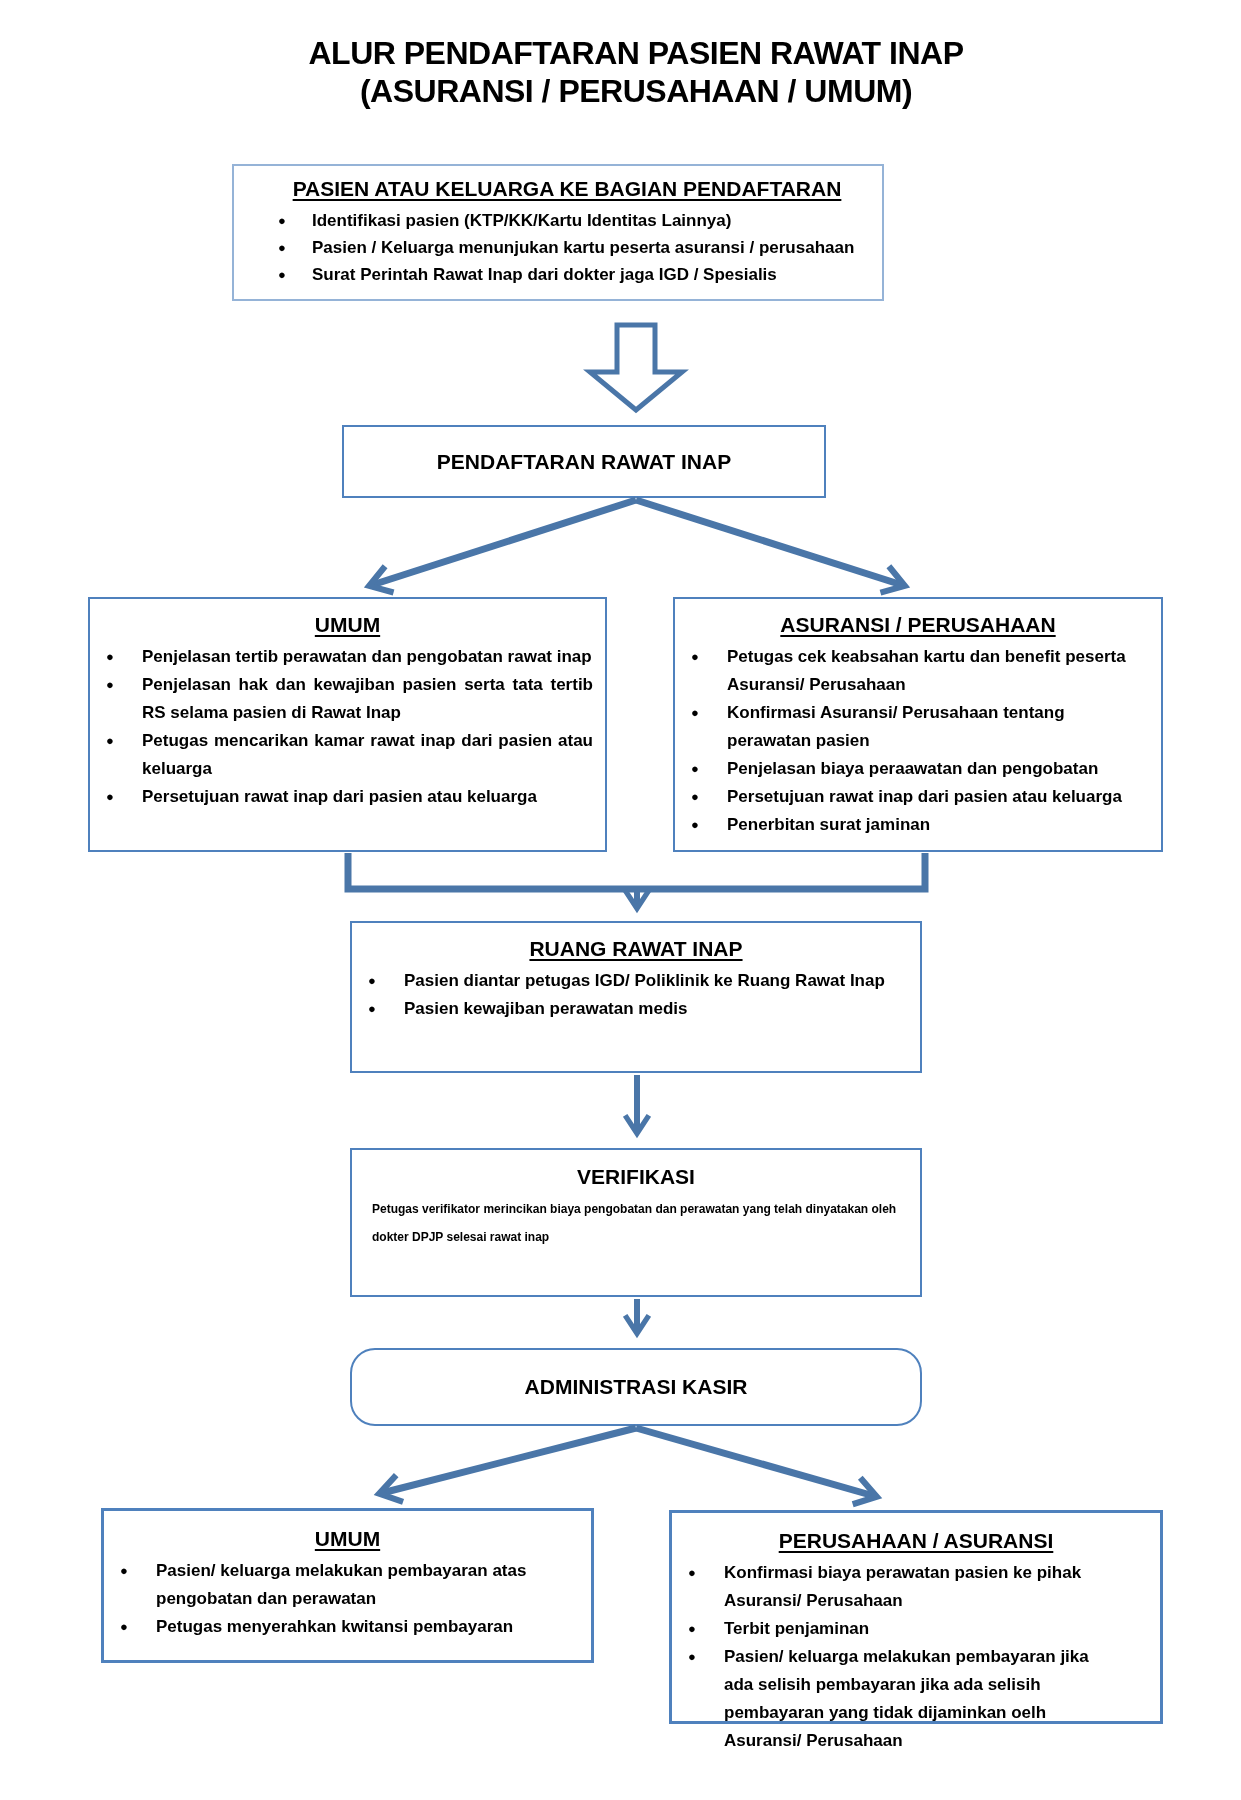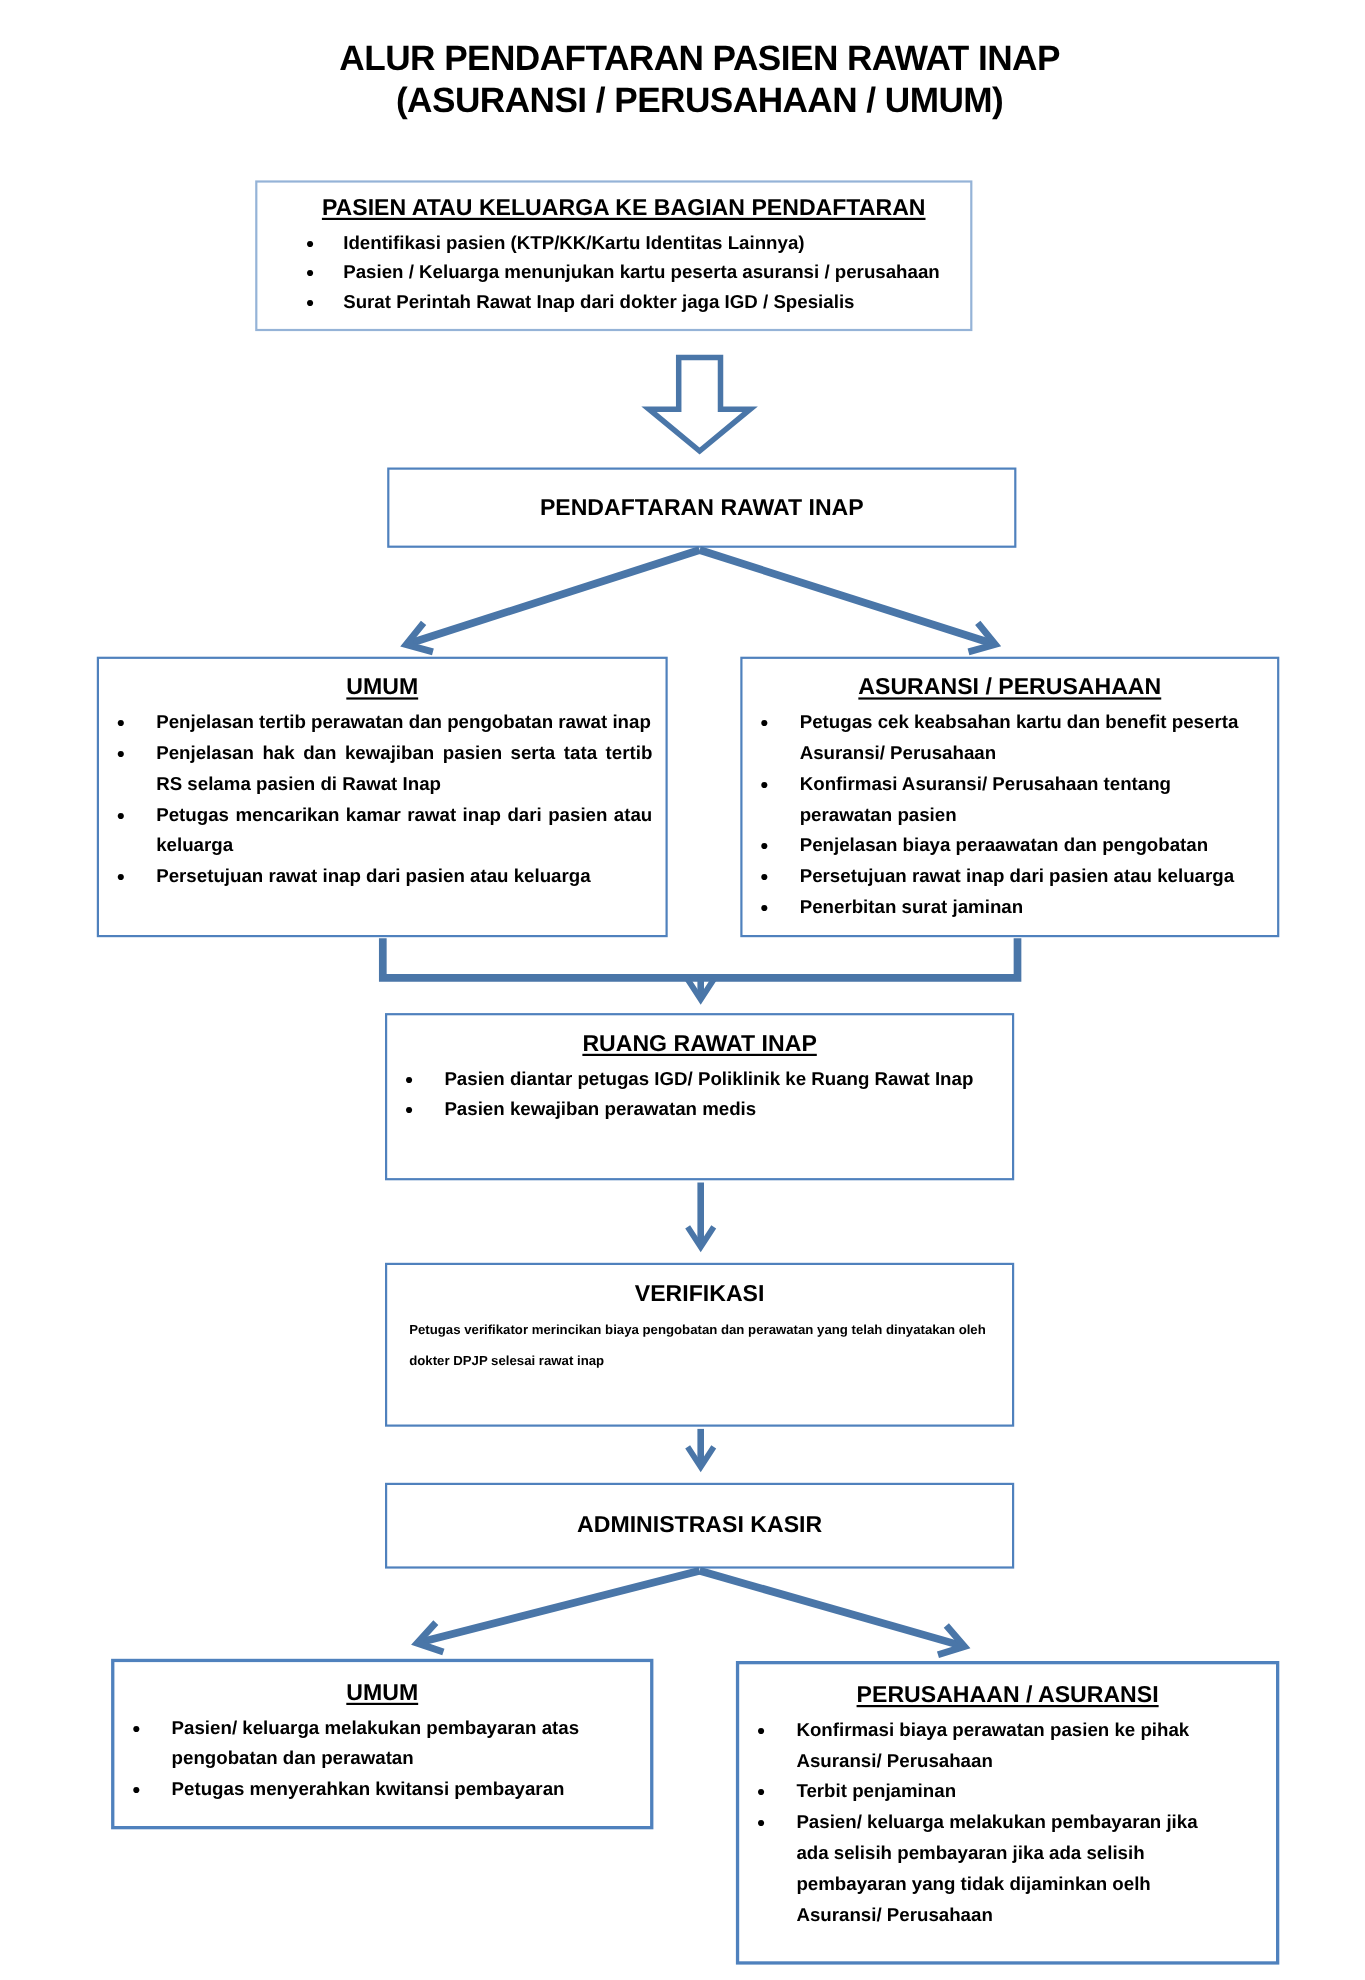--- a/index.html
+++ b/index.html
@@ -47,21 +47,21 @@
 
   <div class="box light entry-box" style="left:232px; top:164px; width:652px; height:137px;">
     <div class="box-heading u">PASIEN ATAU KELUARGA KE BAGIAN PENDAFTARAN</div>
     <ul class="bullets">
         <li>Identifikasi pasien (KTP/KK/Kartu Identitas Lainnya)</li>
         <li>Pasien / Keluarga menunjukan kartu peserta asuransi / perusahaan</li>
         <li>Surat Perintah Rawat Inap dari dokter jaga IGD / Spesialis</li>
       </ul>
   </div>
 
-  <div class="box" style="left:352px; top:425px; width:572px; height:73px;">
+  <div class="box" style="left:342px; top:425px; width:484px; height:73px;">
     <div class="box-label">PENDAFTARAN RAWAT INAP</div>
   </div>
 
   <div class="box pad-top justify" style="left:88px; top:597px; width:519px; height:255px;">
     <div class="box-heading u">UMUM</div>
     <ul class="bullets">
         <li>Penjelasan tertib perawatan dan pengobatan rawat inap</li>
         <li>Penjelasan hak dan kewajiban pasien serta tata tertib RS selama pasien di Rawat Inap</li>
         <li>Petugas mencarikan kamar rawat inap dari pasien atau keluarga</li>
         <li>Persetujuan rawat inap dari pasien atau keluarga</li>
@@ -85,33 +85,33 @@
         <li>Pasien diantar petugas IGD/ Poliklinik ke Ruang Rawat Inap</li>
         <li>Pasien kewajiban perawatan medis</li>
       </ul>
   </div>
 
   <div class="box verifikasi" style="left:350px; top:1148px; width:572px; height:149px;">
     <div class="box-heading">VERIFIKASI</div>
     <div class="body-text">Petugas verifikator merincikan biaya pengobatan dan perawatan yang telah dinyatakan oleh dokter DPJP selesai rawat inap</div>
   </div>
 
-  <div class="box" style="left:350px; top:1348px; width:572px; height:78px;">
+  <div class="box" style="left:350px; top:1348px; width:572px; height:78px;border-radius:25px;">
     <div class="box-label">ADMINISTRASI KASIR</div>
   </div>
 
   <div class="box thick bottom-box" style="left:101px; top:1508px; width:493px; height:155px;">
     <div class="box-heading u">UMUM</div>
     <ul class="bullets">
         <li>Pasien/ keluarga melakukan pembayaran atas pengobatan dan perawatan</li>
         <li>Petugas menyerahkan kwitansi pembayaran</li>
       </ul>
   </div>
 
-  <div class="box thick bottom-box perusahaan-bottom" style="left:669px; top:1510px; width:494px; height:276px;">
+  <div class="box thick bottom-box perusahaan-bottom" style="left:669px; top:1510px; width:494px; height:214px;">
     <div class="box-heading u">PERUSAHAAN / ASURANSI</div>
     <ul class="bullets">
         <li>Konfirmasi biaya perawatan pasien ke pihak Asuransi/ Perusahaan</li>
         <li>Terbit penjaminan</li>
         <li>Pasien/ keluarga melakukan pembayaran jika ada selisih pembayaran jika ada selisih pembayaran yang tidak dijaminkan oelh Asuransi/ Perusahaan</li>
       </ul>
   </div>
 
   <svg class="connectors" width="1241" height="1800" viewBox="0 0 1241 1800">
     <defs>

